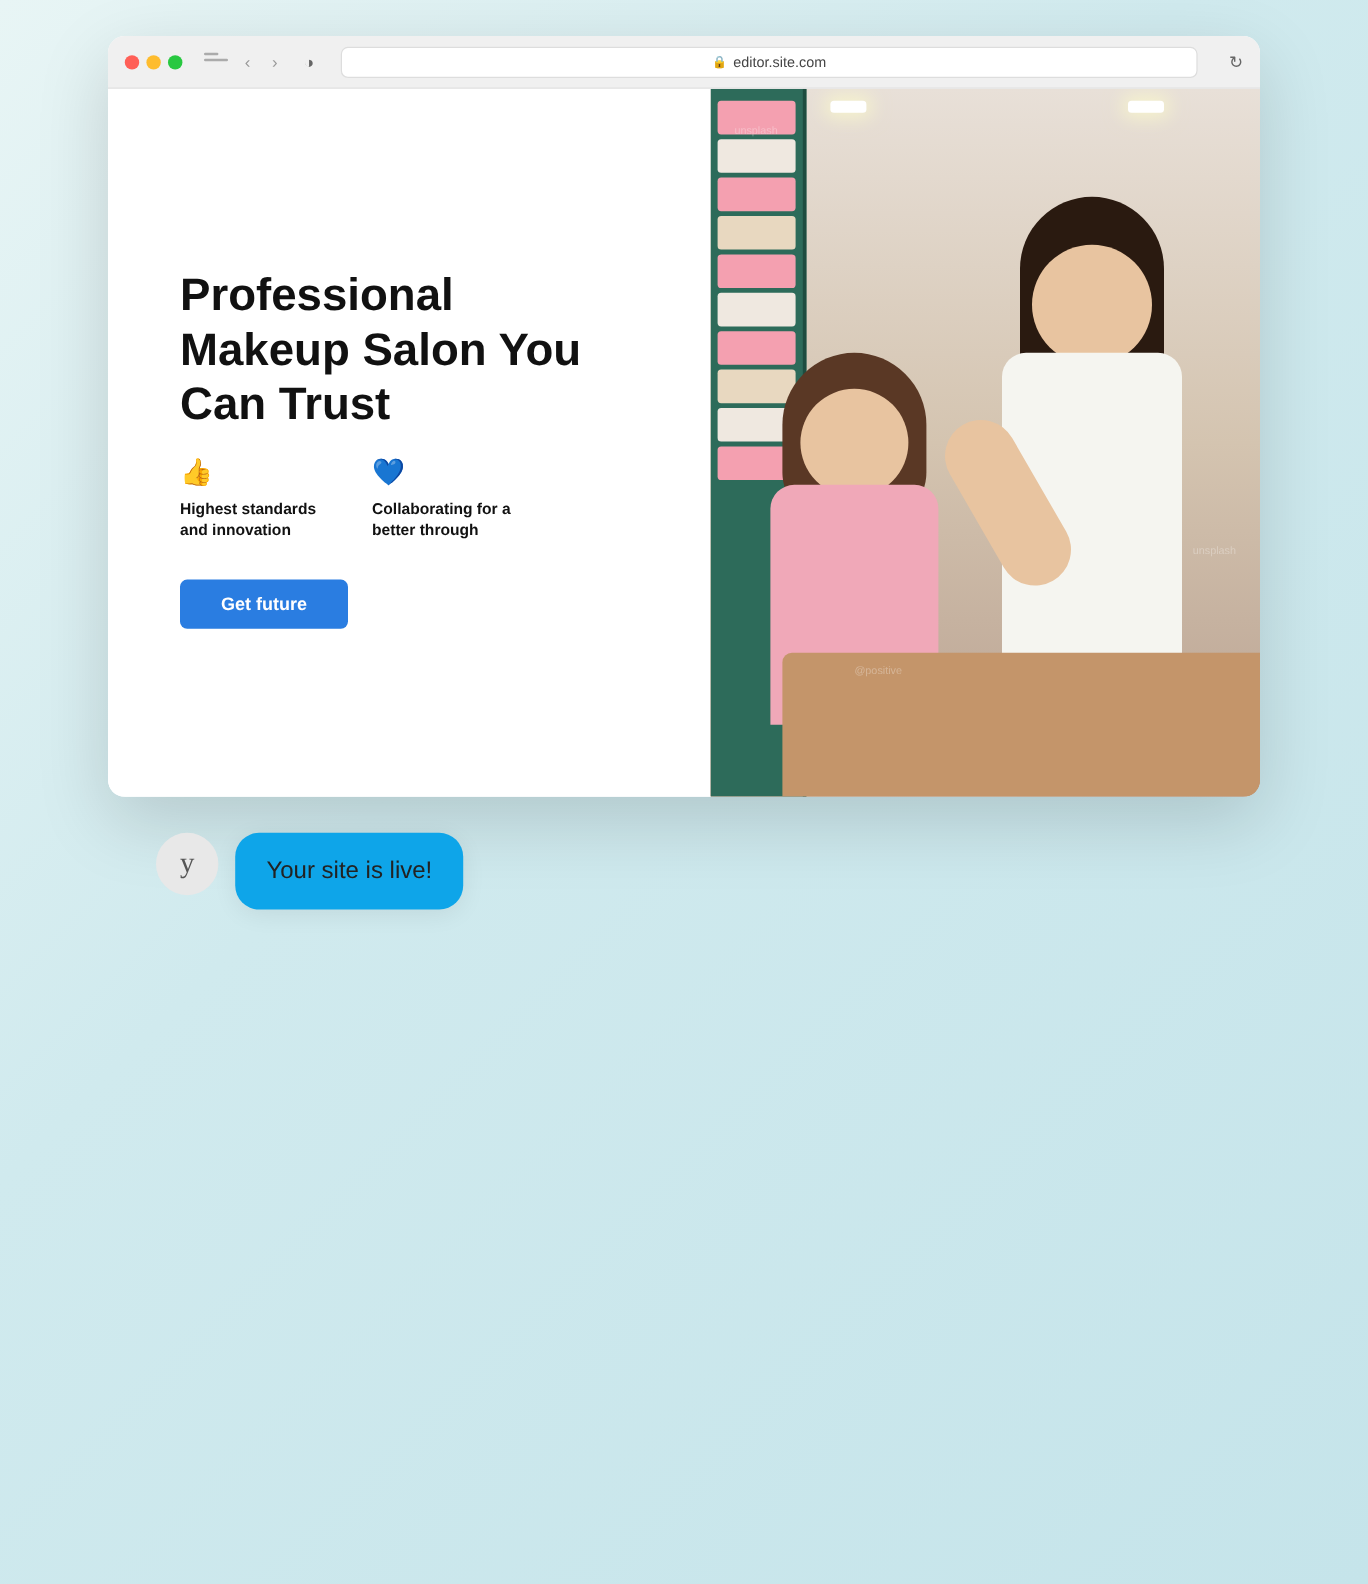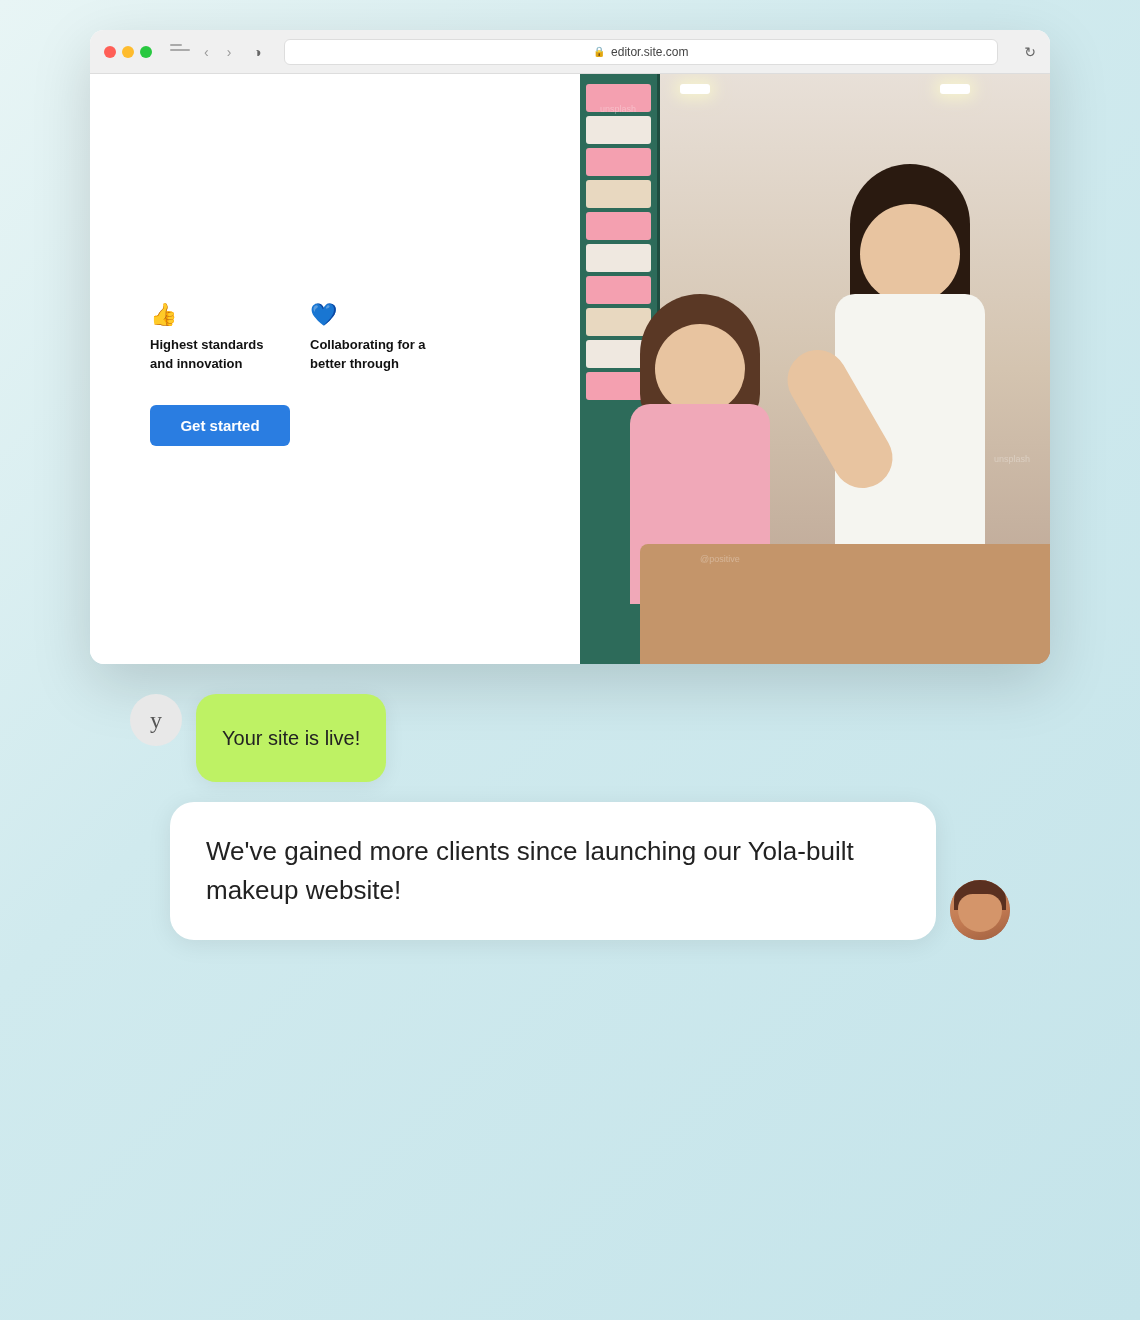--- a/index.html
+++ b/index.html
@@ -188,20 +188,21 @@
       font-size: 15px;
       font-weight: 600;
       cursor: pointer;
       width: 140px;
     }
 
     .website-right {
       flex: 1;
       overflow: hidden;
       position: relative;
+      margin-left: 12px;
     }
 
     
     .salon-image {
       width: 100%;
       height: 100%;
       background: linear-gradient(160deg, #f5efe8 0%, #e8d5c0 30%, #c9a98a 60%, #8b6a4a 100%);
       position: relative;
       overflow: hidden;
     }
@@ -381,23 +382,23 @@
       align-items: center;
       justify-content: center;
       font-size: 24px;
       font-weight: 300;
       color: #555;
       flex-shrink: 0;
       font-family: Georgia, serif;
     }
 
     .chat-bubble {
-      background: #bef264;
+      background: #0ea5e9;
       border-radius: 20px;
-      padding: 30px 26px;
+      padding: 18px 26px;
       box-shadow: 0 4px 20px rgba(0,0,0,0.07);
     }
 
     .chat-bubble-text {
       font-size: 20px;
       font-weight: 500;
       color: #222;
       line-height: 1.4;
     }
 
@@ -507,37 +508,38 @@
         <span>editor.site.com</span>
       </div>
 
       <span class="reload-btn">↻</span>
     </div>
 
     <div class="website-content">
 
       <div class="website-left">
 
+        <h1 class="website-hero-title">Professional Makeup Salon You Can Trust</h1>
 
 
         <div class="feature-icons-row">
 
           <div class="feature-item">
             <span class="feature-icon">👍</span>
             <span class="feature-label">Highest standards and innovation</span>
           </div>
 
           <div class="feature-item">
             <span class="feature-icon feature-icon-heart">💙</span>
             <span class="feature-label">Collaborating for a better through</span>
           </div>
 
         </div>
 
-        <button class="get-started-btn" style="background: rgb(42, 125, 225); color: rgb(255, 255, 255);">Get started</button>
+        <button class="get-started-btn" style="background: rgb(42, 125, 225); color: rgb(255, 255, 255);">Get future</button>
 
       </div>
 
       <div class="website-right">
         <div class="salon-image">
           <div class="salon-bg"></div>
 
           <div class="shelf-left">
             <div class="shelf-items">
               <div class="shelf-box pink"></div>
@@ -584,27 +586,16 @@
 
     <div class="chat-message-row">
       <div class="chat-avatar-yola">
         <span>y</span>
       </div>
       <div class="chat-bubble">
         <span class="chat-bubble-text">Your site is live!</span>
       </div>
     </div>
 
-    <div class="chat-message-row-user">
-      <div class="chat-bubble-large">
-        <span class="chat-bubble-large-text">We've gained more clients since launching our Yola-built makeup website!</span>
-      </div>
-      <div class="chat-avatar-user">
-        <div class="avatar-face">
-          <div class="avatar-hair"></div>
-          <div class="avatar-face-skin"></div>
-        </div>
-      </div>
-    </div>
 
   </div>
 
 </div>
 
 </body></html>

